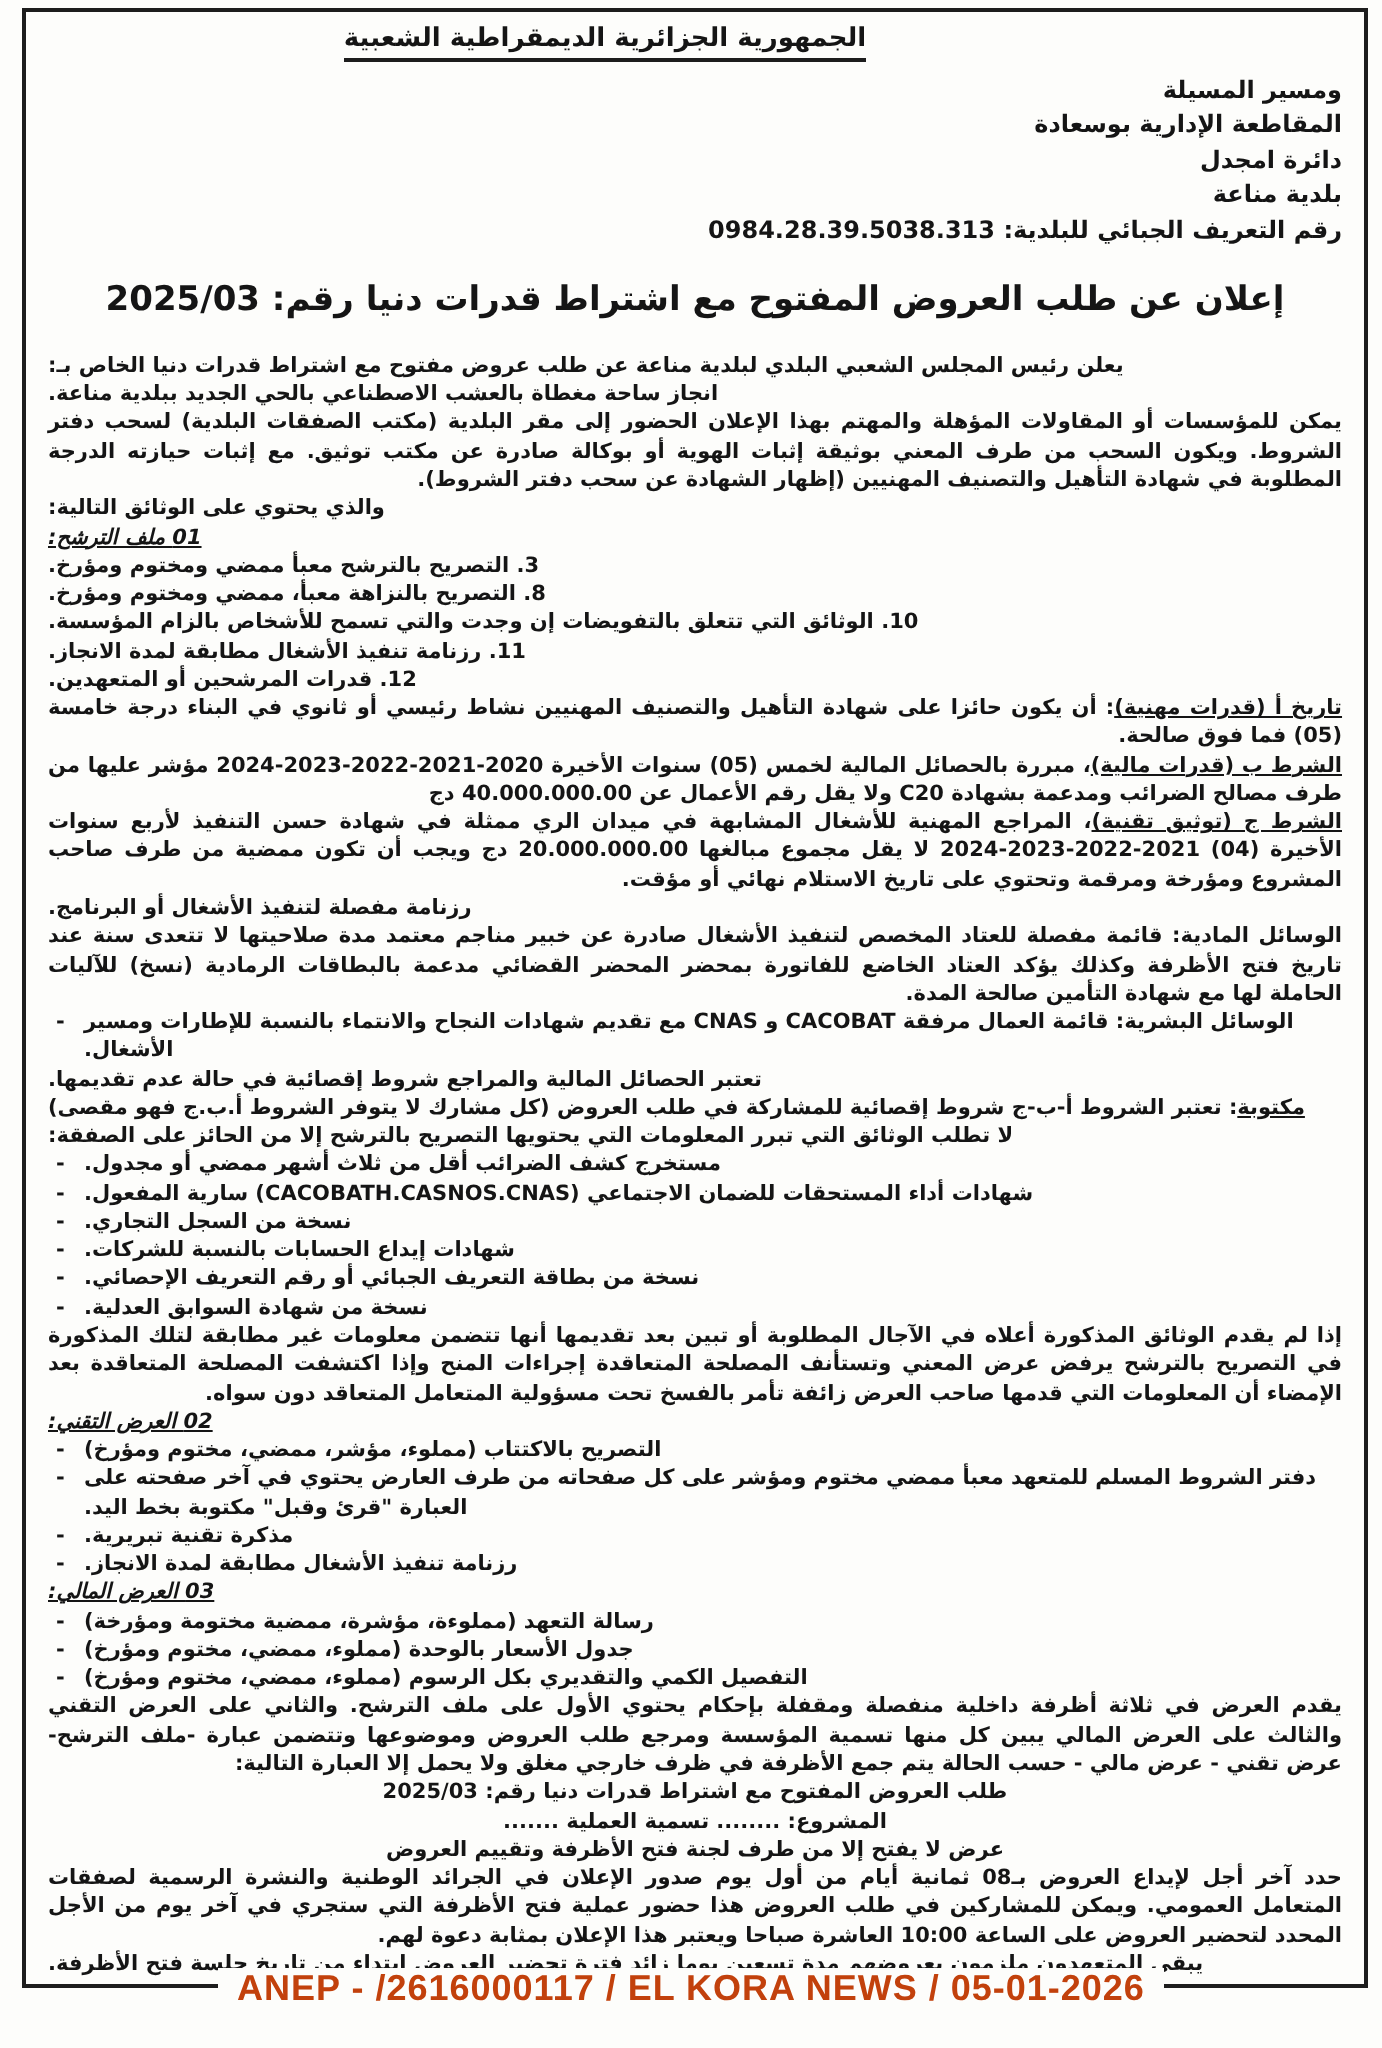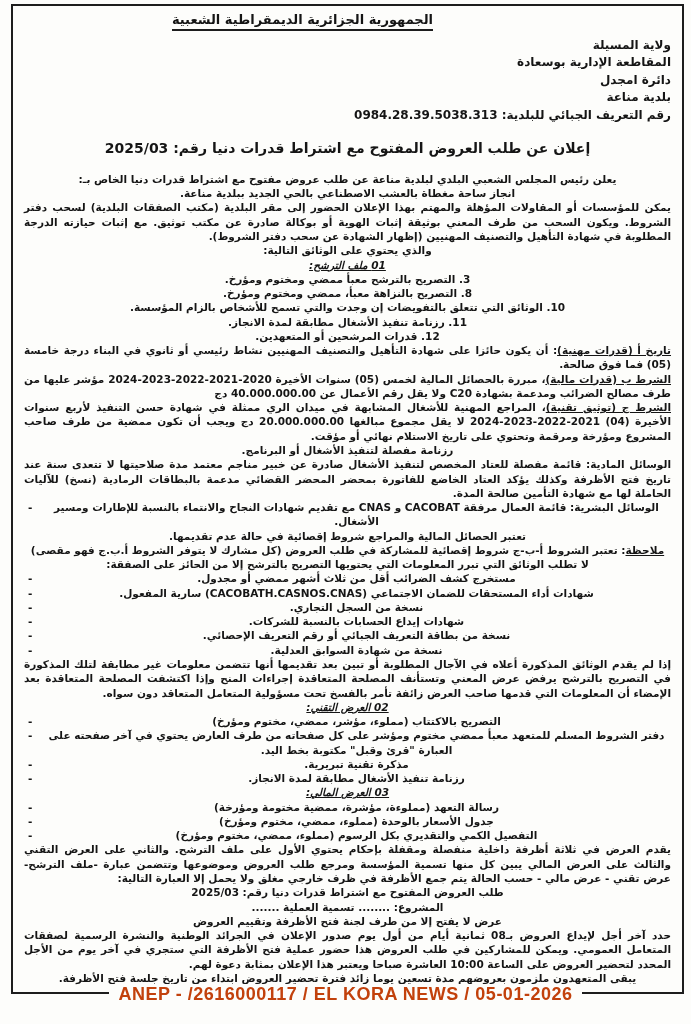--- a/index.html
+++ b/index.html
@@ -35,28 +35,28 @@
   }
   .authority{
     margin-top:6px;
     text-align:right;
     font-size:12px;
     line-height:1.45;
   }
   .announce{
     margin-top:16px;
     text-align:center;
-    font-size:14px;
+    font-size:17px;
   }
   .body{
     margin-top:16px;
     font-size:10.5px;
     line-height:1.36;
   }
-  .it{text-align:center;}
+  .it{text-align:left;}
   .it-just{text-align:justify;}
   .it-center{text-align:center;}
   .it-heading .txt{text-decoration:underline;font-style:italic;}
   .it-dash{position:relative;padding-left:18px;}
   .dash-mark{
     position:absolute;left:4px;top:0;
     direction:ltr;font-weight:700;
   }
   .lead{text-decoration:underline;}
   .anep{
@@ -79,21 +79,21 @@
 </head>
 <body>
 
 <div class="page">
   <div class="frame"></div>
 
   <div class="content">
     <div class="republic">الجمهورية الجزائرية الديمقراطية الشعبية</div>
 
     <div class="authority">
-        <div>ولاية المسيلة</div>
+        <div>ومسير المسيلة</div>
         <div>المقاطعة الإدارية بوسعادة</div>
         <div>دائرة امجدل</div>
         <div>بلدية مناعة</div>
         <div>رقم التعريف الجبائي للبلدية: 0984.28.39.5038.313</div>
       </div>
 
     <div class="announce">إعلان عن طلب العروض المفتوح مع اشتراط قدرات دنيا رقم: 2025/03</div>
 
     <div class="body">
         <div class="it it-right"><span class="txt">يعلن رئيس المجلس الشعبي البلدي لبلدية مناعة عن طلب عروض مفتوح مع اشتراط قدرات دنيا الخاص بـ:</span></div>
@@ -106,21 +106,21 @@
         <div class="it it-right"><span class="txt">10. الوثائق التي تتعلق بالتفويضات إن وجدت والتي تسمح للأشخاص بالزام المؤسسة.</span></div>
         <div class="it it-right"><span class="txt">11. رزنامة تنفيذ الأشغال مطابقة لمدة الانجاز.</span></div>
         <div class="it it-right"><span class="txt">12. قدرات المرشحين أو المتعهدين.</span></div>
         <div class="it it-just"><span class="txt"><span class="lead">تاريخ أ (قدرات مهنية)</span>: أن يكون حائزا على شهادة التأهيل والتصنيف المهنيين نشاط رئيسي أو ثانوي في البناء درجة خامسة (05) فما فوق صالحة.</span></div>
         <div class="it it-just"><span class="txt"><span class="lead">الشرط ب (قدرات مالية)</span>، مبررة بالحصائل المالية لخمس (05) سنوات الأخيرة 2020-2021-2022-2023-2024 مؤشر عليها من طرف مصالح الضرائب ومدعمة بشهادة C20 ولا يقل رقم الأعمال عن 40.000.000.00 دج</span></div>
         <div class="it it-just"><span class="txt"><span class="lead">الشرط ج (توثيق تقنية)</span>، المراجع المهنية للأشغال المشابهة في ميدان الري ممثلة في شهادة حسن التنفيذ لأربع سنوات الأخيرة (04) 2021-2022-2023-2024 لا يقل مجموع مبالغها 20.000.000.00 دج ويجب أن تكون ممضية من طرف صاحب المشروع ومؤرخة ومرقمة وتحتوي على تاريخ الاستلام نهائي أو مؤقت.</span></div>
         <div class="it it-right"><span class="txt">رزنامة مفصلة لتنفيذ الأشغال أو البرنامج.</span></div>
         <div class="it it-just"><span class="txt">الوسائل المادية: قائمة مفصلة للعتاد المخصص لتنفيذ الأشغال صادرة عن خبير مناجم معتمد مدة صلاحيتها لا تتعدى سنة عند تاريخ فتح الأظرفة وكذلك يؤكد العتاد الخاضع للفاتورة بمحضر المحضر القضائي مدعمة بالبطاقات الرمادية (نسخ) للآليات الحاملة لها مع شهادة التأمين صالحة المدة.</span></div>
         <div class="it it-dash"><span class="dash-mark">-</span><span class="txt">الوسائل البشرية: قائمة العمال مرفقة CACOBAT و CNAS مع تقديم شهادات النجاح والانتماء بالنسبة للإطارات ومسير الأشغال.</span></div>
         <div class="it it-right"><span class="txt">تعتبر الحصائل المالية والمراجع شروط إقصائية في حالة عدم تقديمها.</span></div>
-        <div class="it it-right"><span class="txt"><span class="lead">ملاحظة</span>: تعتبر الشروط أ-ب-ج شروط إقصائية للمشاركة في طلب العروض (كل مشارك لا يتوفر الشروط أ.ب.ج فهو مقصى)</span></div>
+        <div class="it it-right"><span class="txt"><span class="lead">مكتوبة</span>: تعتبر الشروط أ-ب-ج شروط إقصائية للمشاركة في طلب العروض (كل مشارك لا يتوفر الشروط أ.ب.ج فهو مقصى)</span></div>
         <div class="it it-right"><span class="txt">لا تطلب الوثائق التي تبرر المعلومات التي يحتويها التصريح بالترشح إلا من الحائز على الصفقة:</span></div>
         <div class="it it-dash"><span class="dash-mark">-</span><span class="txt">مستخرج كشف الضرائب أقل من ثلاث أشهر ممضي أو مجدول.</span></div>
         <div class="it it-dash"><span class="dash-mark">-</span><span class="txt">شهادات أداء المستحقات للضمان الاجتماعي (CACOBATH.CASNOS.CNAS) سارية المفعول.</span></div>
         <div class="it it-dash"><span class="dash-mark">-</span><span class="txt">نسخة من السجل التجاري.</span></div>
         <div class="it it-dash"><span class="dash-mark">-</span><span class="txt">شهادات إيداع الحسابات بالنسبة للشركات.</span></div>
         <div class="it it-dash"><span class="dash-mark">-</span><span class="txt">نسخة من بطاقة التعريف الجبائي أو رقم التعريف الإحصائي.</span></div>
         <div class="it it-dash"><span class="dash-mark">-</span><span class="txt">نسخة من شهادة السوابق العدلية.</span></div>
         <div class="it it-just"><span class="txt">إذا لم يقدم الوثائق المذكورة أعلاه في الآجال المطلوبة أو تبين بعد تقديمها أنها تتضمن معلومات غير مطابقة لتلك المذكورة في التصريح بالترشح يرفض عرض المعني وتستأنف المصلحة المتعاقدة إجراءات المنح وإذا اكتشفت المصلحة المتعاقدة بعد الإمضاء أن المعلومات التي قدمها صاحب العرض زائفة تأمر بالفسخ تحت مسؤولية المتعامل المتعاقد دون سواه.</span></div>
         <div class="it it-heading"><span class="txt">02 العرض التقني:</span></div>
         <div class="it it-dash"><span class="dash-mark">-</span><span class="txt">التصريح بالاكتتاب (مملوء، مؤشر، ممضي، مختوم ومؤرخ)</span></div>

